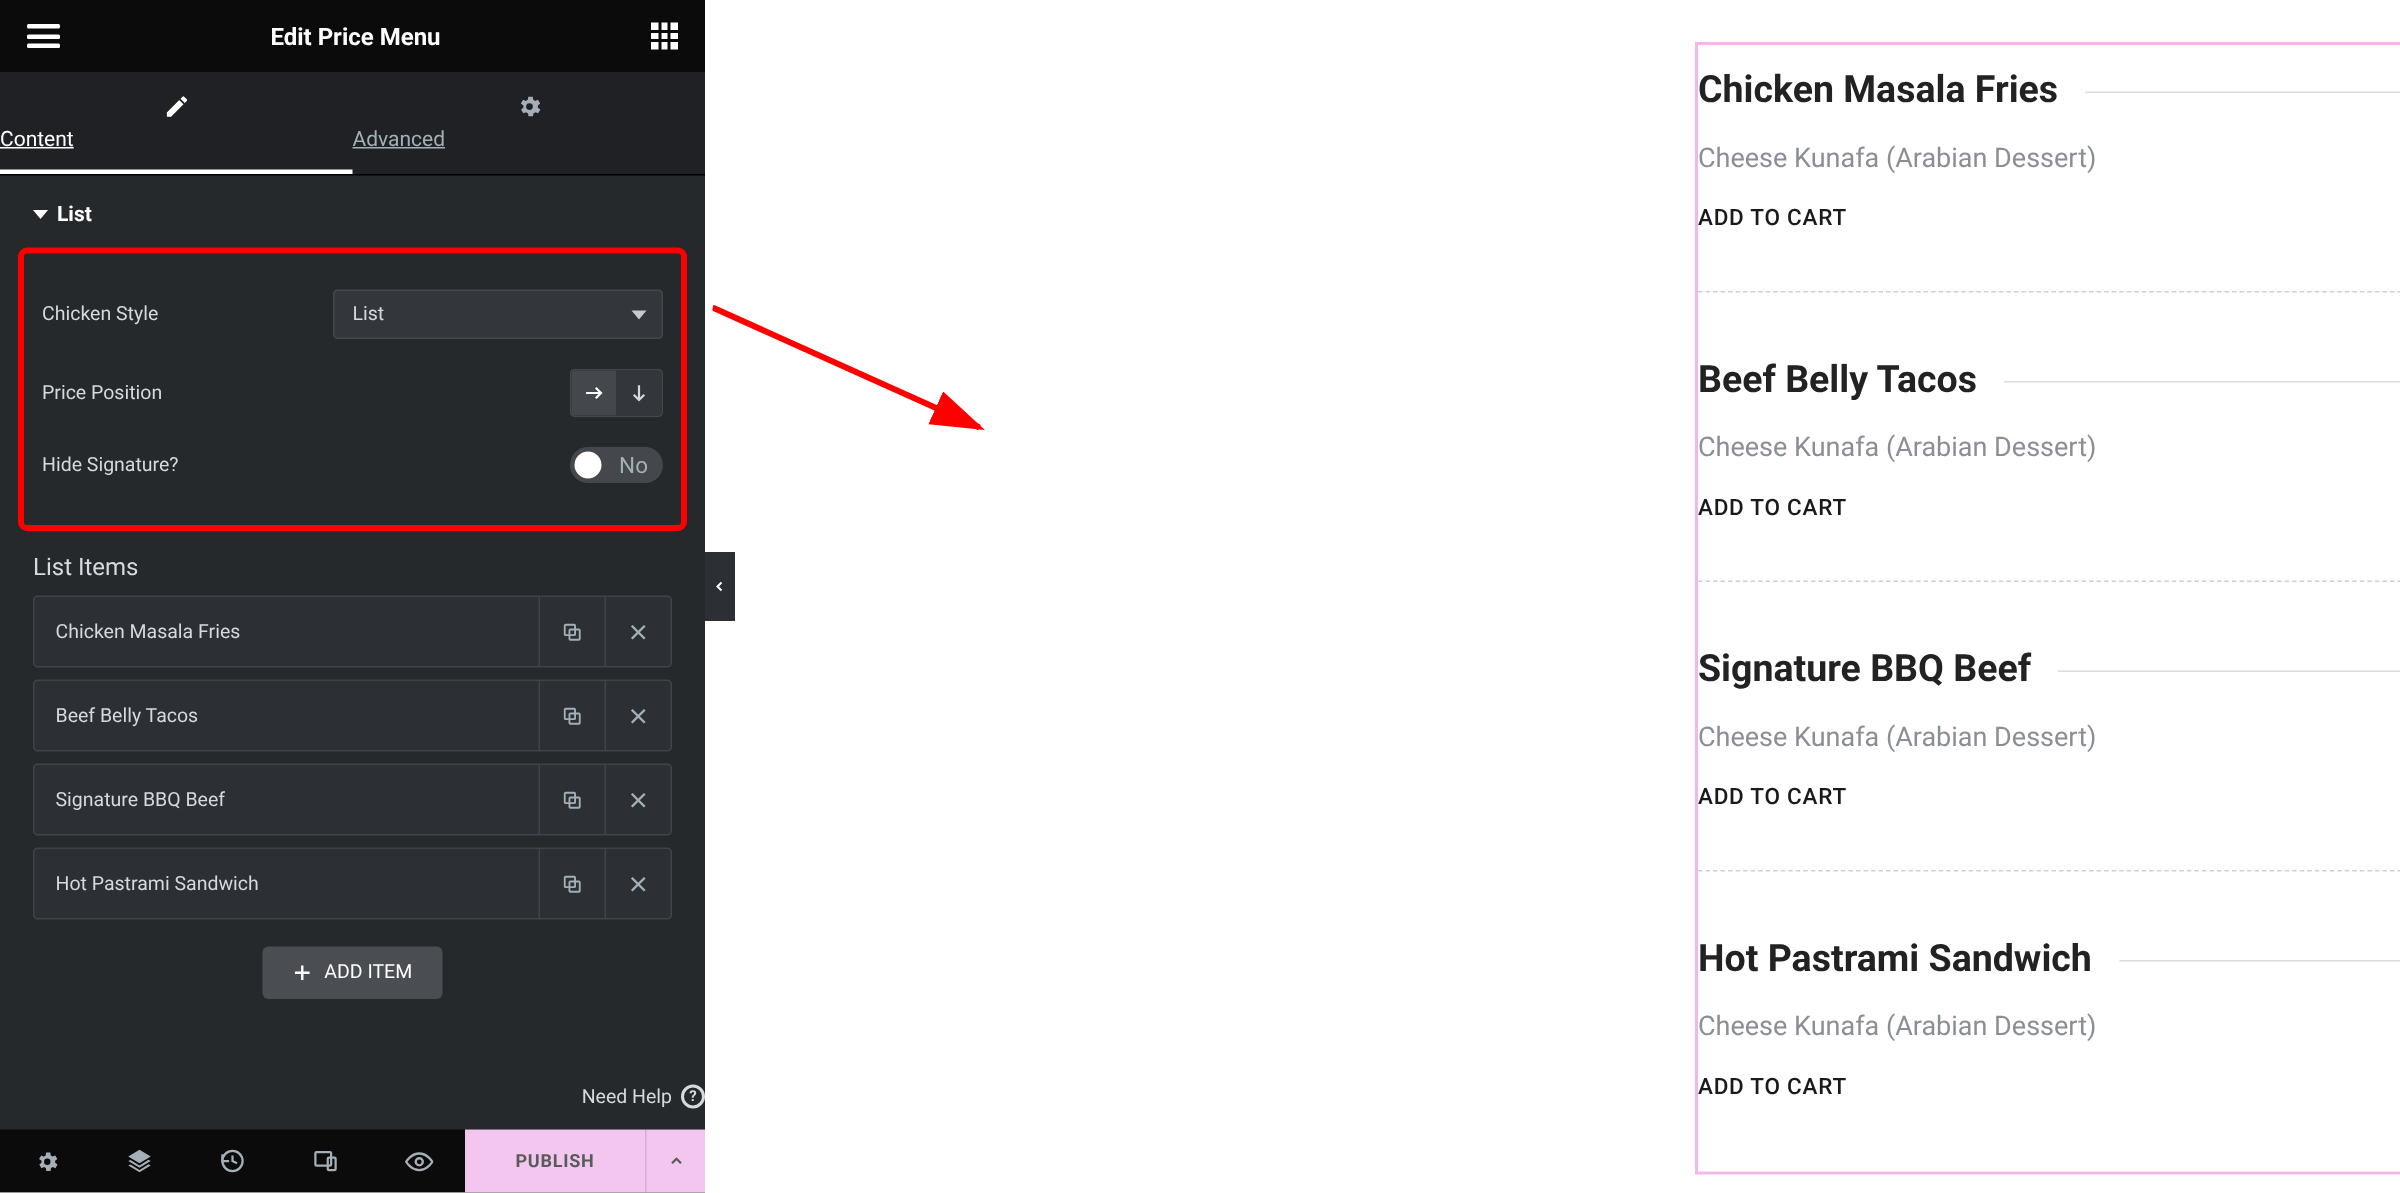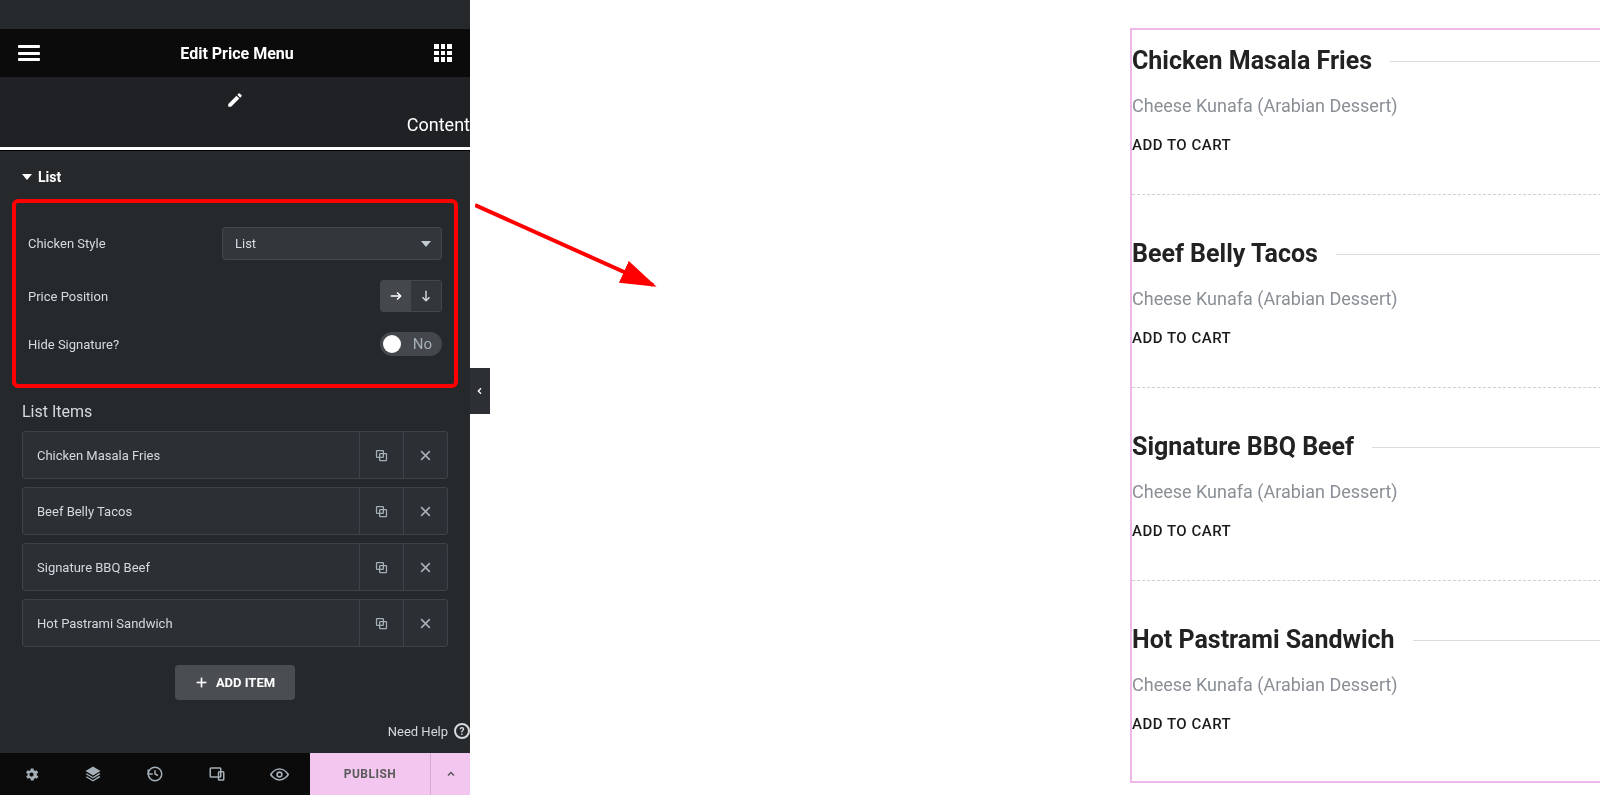--- a/index.html
+++ b/index.html
@@ -1,28 +1,28 @@
 <!DOCTYPE html>
 <html><head>
 <meta charset="utf-8">
 <style>
   * { box-sizing: border-box; margin: 0; padding: 0; }
   body { font-family: -apple-system, BlinkMacSystemFont, "Segoe UI", Roboto, Arial, sans-serif; width: 1600px; height: 795px; overflow: hidden; display: flex; }
   
   
   .sidebar { width: 470px; background: #26292c; color: #d5dadf; display: flex; flex-direction: column; position: relative; }
-  .sb-header { background: #0b0b0b; height: 48px; display: flex; align-items: center; justify-content: space-between; padding: 0 18px; margin-top: 29px; }
+  .sb-header { background: #0b0b0b; height: 48px; display: flex; align-items: center; justify-content: space-between; padding: 0 18px; }
   .sb-title { color: #fff; font-size: 16px; font-weight: 700; flex: 1; text-align: center; }
   .hamburger { width: 22px; height: 16px; display: flex; flex-direction: column; justify-content: space-between; cursor: pointer; }
   .hamburger span { height: 3px; background: #fff; border-radius: 1px; }
   .grid-icon { width: 18px; height: 18px; display: grid; grid-template-columns: repeat(3,1fr); grid-template-rows: repeat(3,1fr); gap: 2px; cursor: pointer; }
   .grid-icon span { background: #fff; }
   
   .tabs { display: flex; background: #1f2124; border-bottom: 1px solid #000; }
-  .tab { flex: 1; text-align: right; padding: 14px 0 12px; cursor: pointer; font-size: 18px; color: #a4afb7; }
+  .tab { flex: 1; text-align: left; padding: 14px 0 12px; cursor: pointer; font-size: 14px; color: #a4afb7; text-decoration: underline; }
   .tab.active { color: #fff; border-bottom: 3px solid #fff; }
   .tab-icon { display: block; margin: 0 auto 5px; }
   
   .panel-body { flex: 1; overflow-y: auto; padding: 0 10px 20px; position: relative; }
   
   .section-head { display: flex; align-items: center; gap: 6px; padding: 18px 12px 14px; font-weight: 700; color: #fff; cursor: pointer; font-size: 14px; }
   .caret-down { width: 0; height: 0; border-left: 5px solid transparent; border-right: 5px solid transparent; border-top: 6px solid #fff; }
   
   .red-box { border: 4px solid red; border-radius: 6px; padding: 14px 12px 18px; margin: 0 2px 10px; }
   
@@ -38,21 +38,21 @@
   .toggle-knob { width: 18px; height: 18px; background: #fff; border-radius: 50%; margin-left: 3px; }
   .toggle-label { font-size: 15px; color: #a4afb7; position: absolute; right: 10px; }
   
   .label-sub { padding: 4px 12px 10px; font-size: 16px; color: #d5dadf; }
   
   .repeater-list { padding: 0 12px; }
   .repeater-item { display: flex; align-items: center; border: 1px solid #3f444a; border-radius: 3px; margin-bottom: 8px; background: #2c2f33; }
   .repeater-title { flex: 1; padding: 14px 14px; font-size: 13px; color: #d5dadf; cursor: pointer; }
   .r-btn { width: 44px; height: 46px; border-left: 1px solid #3f444a; display: flex; align-items: center; justify-content: center; cursor: pointer; color: #a4afb7; }
   
-  .add-item-btn { display: flex; align-items: center; gap: 8px; background: #4a4e53; color: #fff; border-radius: 4px; padding: 10px 20px; margin: 18px auto 0; width: fit-content; font-weight: 700; font-size: 13px; cursor: pointer; }
+  .add-item-btn { display: flex; align-items: center; gap: 8px; background: #4a4e53; color: #fff; border-radius: 4px; padding: 10px 20px; margin: 18px auto 0; width: fit-content; font-weight: 400; font-size: 13px; cursor: pointer; }
   
   .need-help { text-align: center; padding: 14px 0; font-size: 13px; color: #d5dadf; display: flex; align-items: center; justify-content: flex-end; gap: 6px; cursor: pointer; }
   .help-circ { width: 16px; height: 16px; border: 2px solid #d5dadf; border-radius: 50%; display: flex; align-items: center; justify-content: center; font-size: 10px; font-weight: 700; }
   
   .footer { display: flex; height: 42px; background: #0b0b0b; }
   .f-btn { flex: 1; display: flex; align-items: center; justify-content: center; color: #a4afb7; cursor: pointer; }
   .publish-wrap { width: 160px; display: flex; background: #f2c6ef; }
   .publish-btn { flex: 1; display: flex; align-items: center; justify-content: center; color: #5a5a5a; font-weight: 700; font-size: 12px; letter-spacing: 0.5px; cursor: pointer;}
   .publish-caret { width: 40px; display: flex; align-items: center; justify-content: center; border-left: 1px solid rgba(0,0,0,0.12); cursor: pointer; color: #5a5a5a;}
   
@@ -97,20 +97,26 @@
         <span></span>
       </div>
   </div>
 
   <div class="tabs">
     <div class="tab active">
       <svg class="tab-icon" width="18" height="18" viewBox="0 0 24 24" fill="#fff">
           <path d="M3 17.25V21h3.75l11-11-3.75-3.75L3 17.25zM20.7 7.04a1 1 0 000-1.41l-2.34-2.34a1 1 0 00-1.41 0l-1.83 1.83 3.75 3.75 1.83-1.83z"></path>
         </svg>
       <span>Content</span>
+    </div>
+    <div class="tab">
+      <svg class="tab-icon" width="18" height="18" viewBox="0 0 24 24" fill="#a4afb7">
+          <path d="M19.4 13a7.5 7.5 0 000-2l2.1-1.6-2-3.4-2.5 1a7.6 7.6 0 00-1.7-1l-.4-2.6h-4l-.4 2.6a7.6 7.6 0 00-1.7 1l-2.5-1-2 3.4L6.6 11a7.5 7.5 0 000 2l-2.1 1.6 2 3.4 2.5-1a7.6 7.6 0 001.7 1l.4 2.6h4l.4-2.6a7.6 7.6 0 001.7-1l2.5 1 2-3.4L19.4 13zM12 15a3 3 0 110-6 3 3 0 010 6z"></path>
+        </svg>
+      <span>Advanced</span>
     </div>
   </div>
 
   <div class="panel-body">
     <div class="section-head">
       <span class="caret-down"></span>
       <span>List</span>
     </div>
 
     <div class="red-box">

